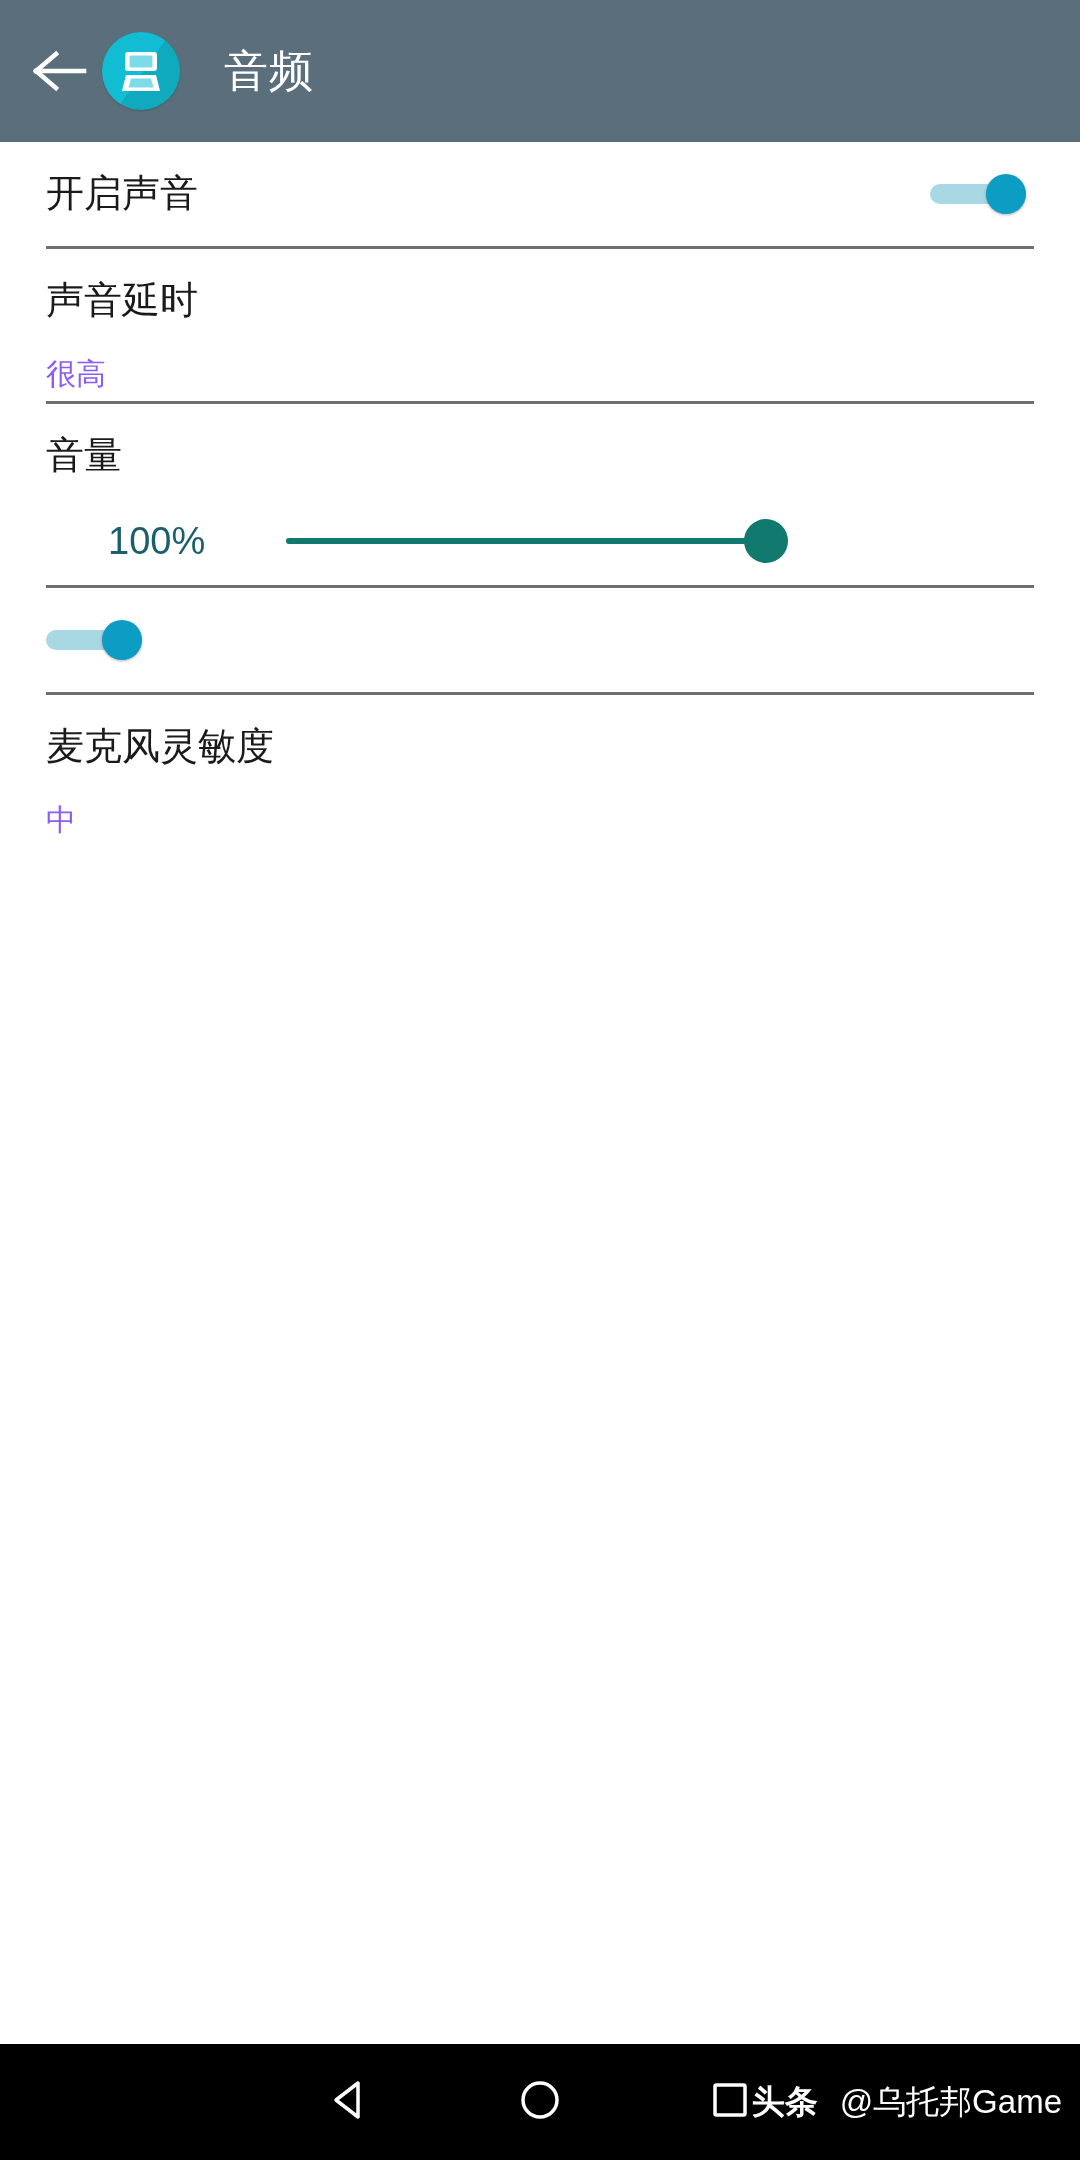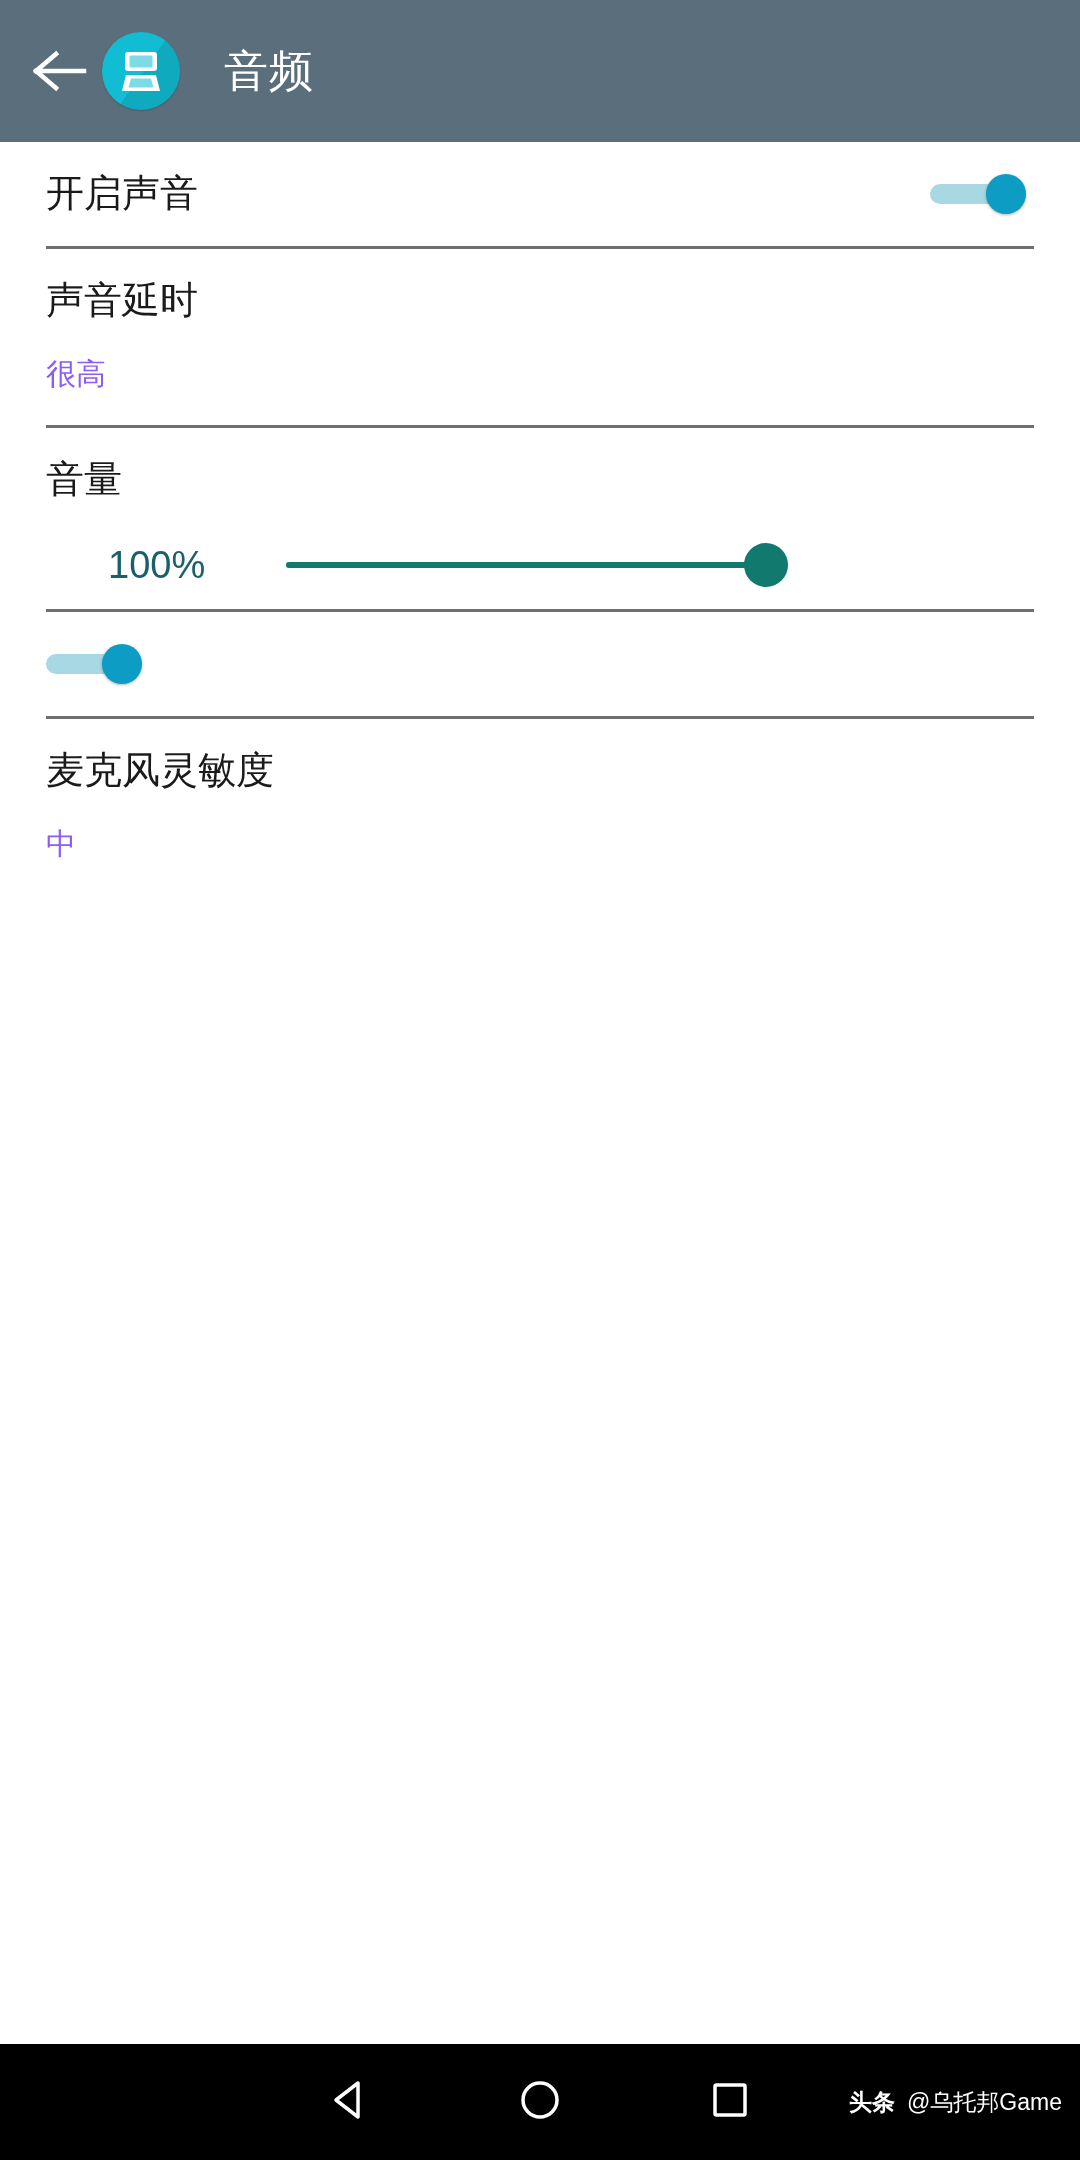--- a/index.html
+++ b/index.html
@@ -77,21 +77,21 @@
     background:#a8d8e4;
   }
   .switch .thumb {
     position:absolute; right:0; top:0;
     width:40px; height:40px; border-radius:50%;
     background:#0d9cc4;
     box-shadow:0 1px 3px rgba(0,0,0,.30);
   }
 
   
-  .row-stack { padding:28px 46px 36px 46px; }
+  .row-stack { padding:28px 46px 12px 46px; }
   .row-stack .row-title { margin-bottom:34px; }
 
   
   .row-slider { padding:28px 46px 22px 46px; }
   .row-slider .row-title { margin-bottom:40px; }
   .slider-line {
     display:flex; align-items:center; padding-left:18px;
   }
   .slider-value {
     font-size:38px; color:#1b5f6b; width:170px; flex:0 0 auto;margin-left:44px;
@@ -119,22 +119,22 @@
     background:#000000;
     display:flex; align-items:center; justify-content:center;
   }
   .nav-btn {
     width:190px; height:116px;
     display:flex; align-items:center; justify-content:center;
     cursor:pointer;
   }
   .watermark {
     position:absolute; right:18px; top:50%; transform:translateY(-50%);
-    display:flex; align-items:center; gap:12px;
-    color:#ffffff; font-size:23px; white-space:nowrap;
+    display:flex; align-items:center; gap:22px;
+    color:#ffffff; font-size:33px; white-space:nowrap;
   }
   .watermark .wm-logo { font-weight:700; }
   .watermark .wm-text { font-weight:400;text-align:right; }
 </style>
 </head>
 <body>
 
 <div class="screen">
 
   <div class="appbar">

